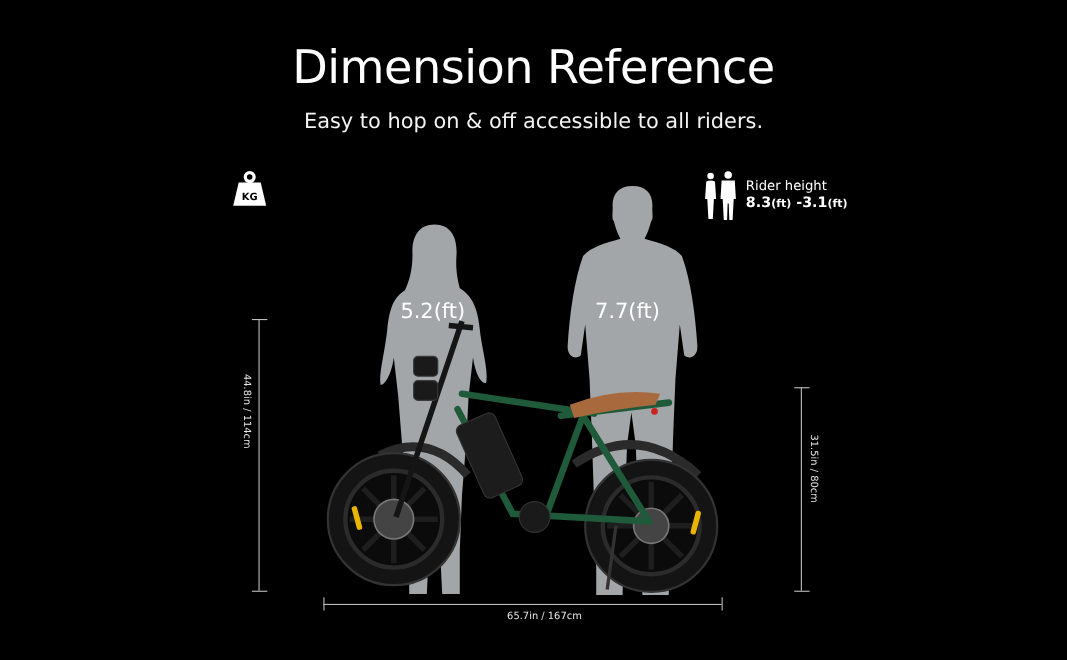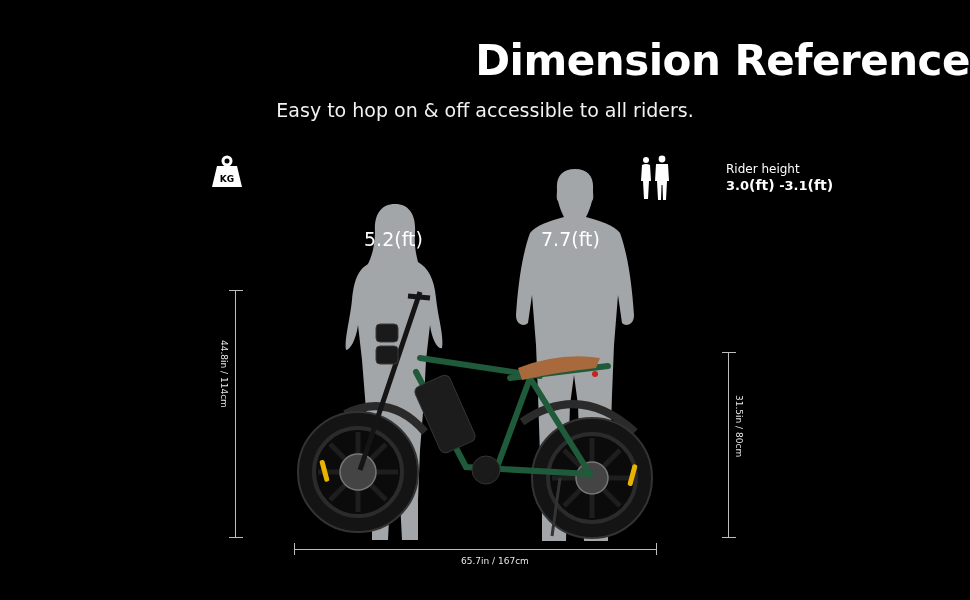--- a/index.html
+++ b/index.html
@@ -1,29 +1,29 @@
 <!DOCTYPE html>
 <html><head>
 <meta charset="utf-8">
 <style>
   html, body { margin: 0; padding: 0; background: #000; }
   body { width: 970px; height: 600px; position: relative; overflow: hidden;
          font-family: "DejaVu Sans", sans-serif; color: #fff; }
-  .title { position: absolute; left: 0; width: 970px; top: 36px; text-align: right;
-           font-size: 42px; font-weight: bold; letter-spacing: -0.5px; }
+  .title { position: absolute; left: 0; width: 970px; top: 36px; text-align: center;
+           font-size: 42px; font-weight: normal; letter-spacing: -0.5px; }
   .subtitle { position: absolute; left: 0; width: 970px; top: 99px; text-align: center;
               font-size: 19px; font-weight: normal; color: #f2f2f2; }
   .spec { position: absolute; display: flex; align-items: center; }
   .spec .label { font-size: 12px; line-height: 15px; }
   .spec .value { font-size: 13px; font-weight: bold; line-height: 16px; }
-  .spec .value small { font-size: 14px; }
+  .spec .value small { font-size: 10px; }
   .spec-load { left: 210px; top: 155px; }
-  .spec-rider { left: 638px; top: 155px; gap: 48px; }
+  .spec-rider { left: 638px; top: 155px; }
   .silh { position: absolute; }
-  .height-label { position: absolute; font-size: 19px; color: #fff; }
+  .height-label { position: absolute; font-size: 19px; color: #fff; margin-top: 44px; }
   .dim-v { position: absolute; width: 1px; background: #bdbdbd; }
   .dim-h { position: absolute; height: 1px; background: #bdbdbd; }
   .tick-h { position: absolute; height: 1px; background: #bdbdbd; }
   .tick-v { position: absolute; width: 1px; background: #bdbdbd; }
   .dim-text-v { position: absolute; font-size: 9px; color: #e6e6e6; transform-origin: left top;
                 transform: rotate(90deg); white-space: nowrap; }
   .dim-text-h { position: absolute; font-size: 9px; color: #e6e6e6; white-space: nowrap; }
 </style>
 </head>
 <body>
@@ -43,21 +43,21 @@
   <svg width="34" height="46" viewBox="0 0 34 46" style="margin-right:6px">
 
     <circle cx="8" cy="5" r="3" fill="#fff"></circle>
     <path d="M4 10 Q8 8 12 10 L13 26 L11 26 L10 44 L8 44 L8 30 L8 44 L6 44 L5 26 L3 26 Z" fill="#fff"></path>
 
     <circle cx="24" cy="4" r="3.4" fill="#fff"></circle>
     <path d="M18 9 H30 L31 26 L29 26 L28 45 L25 45 L24.5 30 L23.5 30 L23 45 L20 45 L19 26 L17 26 Z" fill="#fff"></path>
   </svg>
   <div>
     <div class="label">Rider height</div>
-    <div class="value"><span>3.0</span><small>(ft)</small><span> -</span><span>3.1</span><small>(ft)</small></div>
+    <div class="value"><span>8.3</span><small>(ft)</small><span> -</span><span>3.1</span><small>(ft)</small></div>
   </div>
 </div>
 
 <svg class="silh" style="left:340px;top:200px" width="110" height="345" viewBox="0 0 110 345">
   <path fill="#a3a6a8" d="M55 4 C40 4 34 16 35 32 C35 45 32 56 28 64 C18 70 14 80 12 100 C10 120 4 140 6 150 C10 150 16 140 18 125 L22 160 L26 210 L30 260 L32 320 L32 340 L48 340 L50 300 L52 240 L56 240 L60 300 L62 340 L78 340 L78 300 L80 250 L84 200 L86 160 L90 125 C92 140 98 150 102 148 C104 135 98 118 96 98 C94 78 88 68 78 62 C76 54 74 45 75 32 C76 16 70 4 55 4 Z"></path>
 </svg>
 <svg class="silh" style="left:510px;top:165px" width="130" height="380" viewBox="0 0 130 380">
   <path fill="#a3a6a8" d="M65 4 C52 4 46 12 47 24 C47 30 46 34 48 36 C50 44 52 48 54 52 C40 56 26 60 20 68 C12 90 8 120 6 150 C6 160 14 162 18 158 L22 130 L26 180 L28 230 L30 290 L32 350 L32 376 L56 376 L58 300 L60 240 L64 210 L68 240 L70 300 L74 376 L98 376 L98 350 L100 290 L102 230 L104 180 L108 130 L112 158 C116 162 124 160 124 150 C122 120 118 90 110 68 C104 60 90 56 76 52 C78 48 80 44 82 36 C84 34 83 30 83 24 C84 12 78 4 65 4 Z"></path>
 </svg>
 

